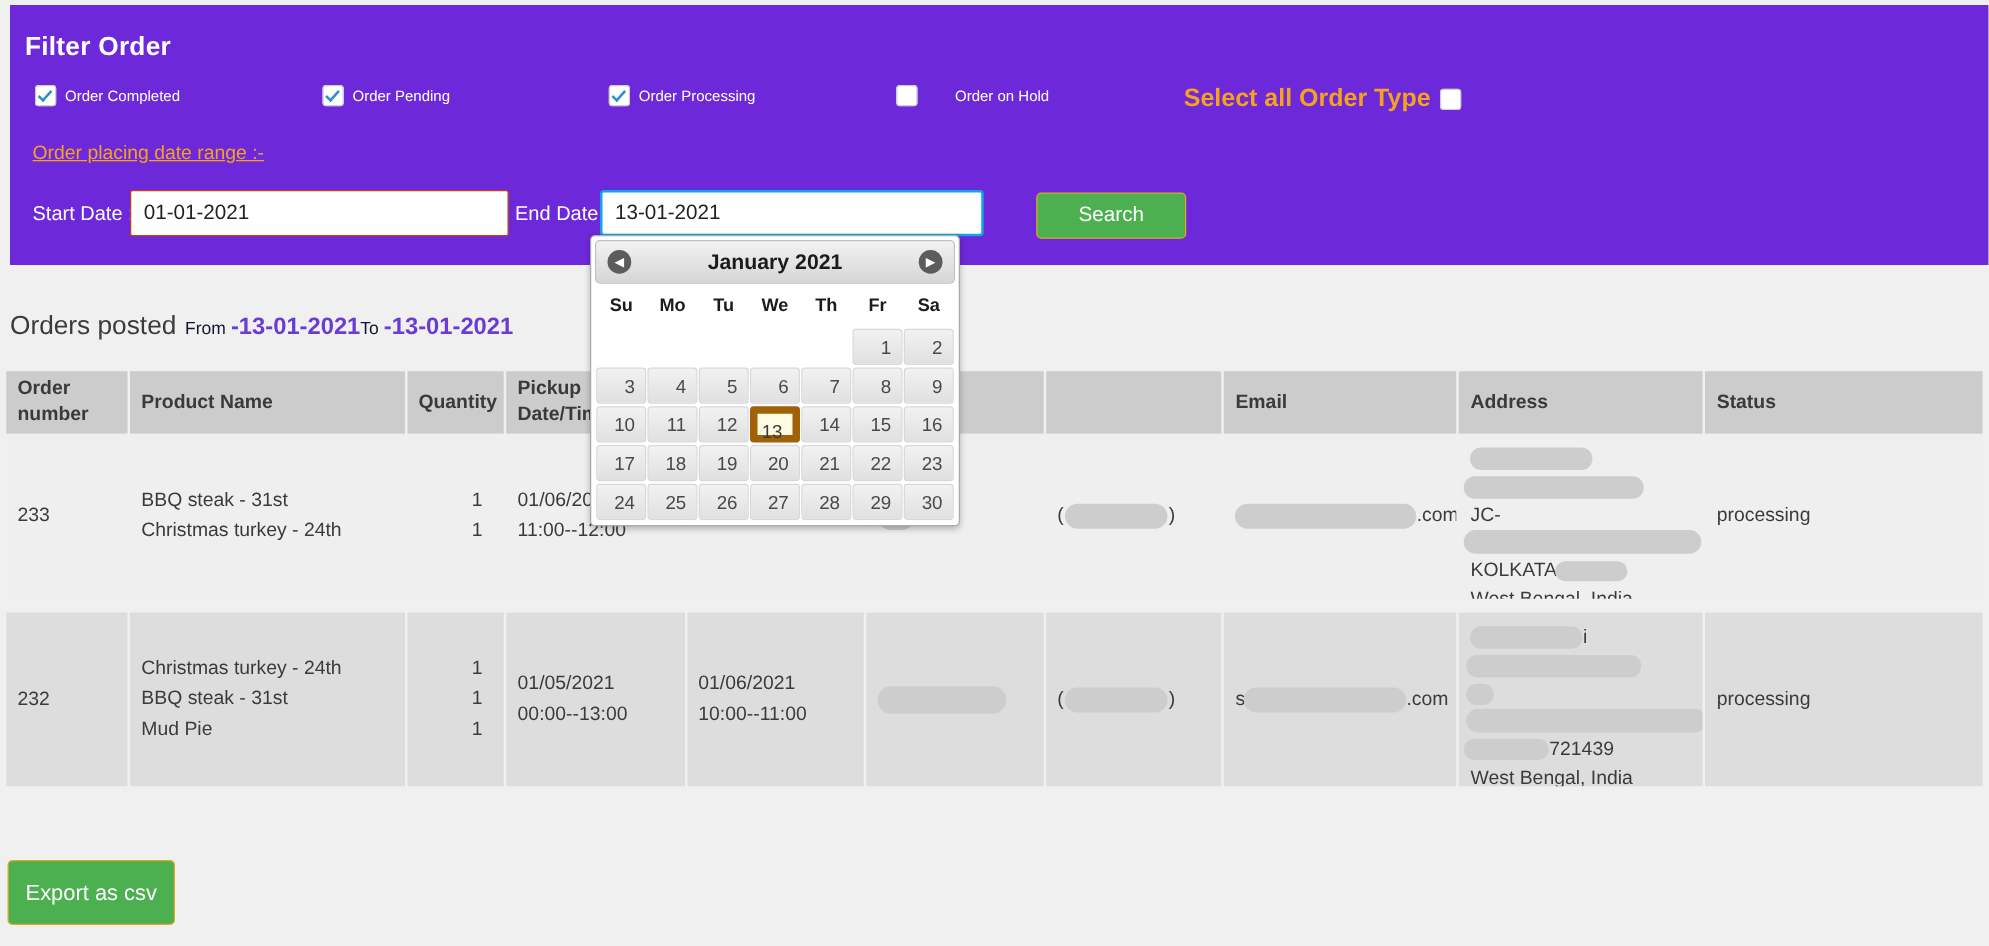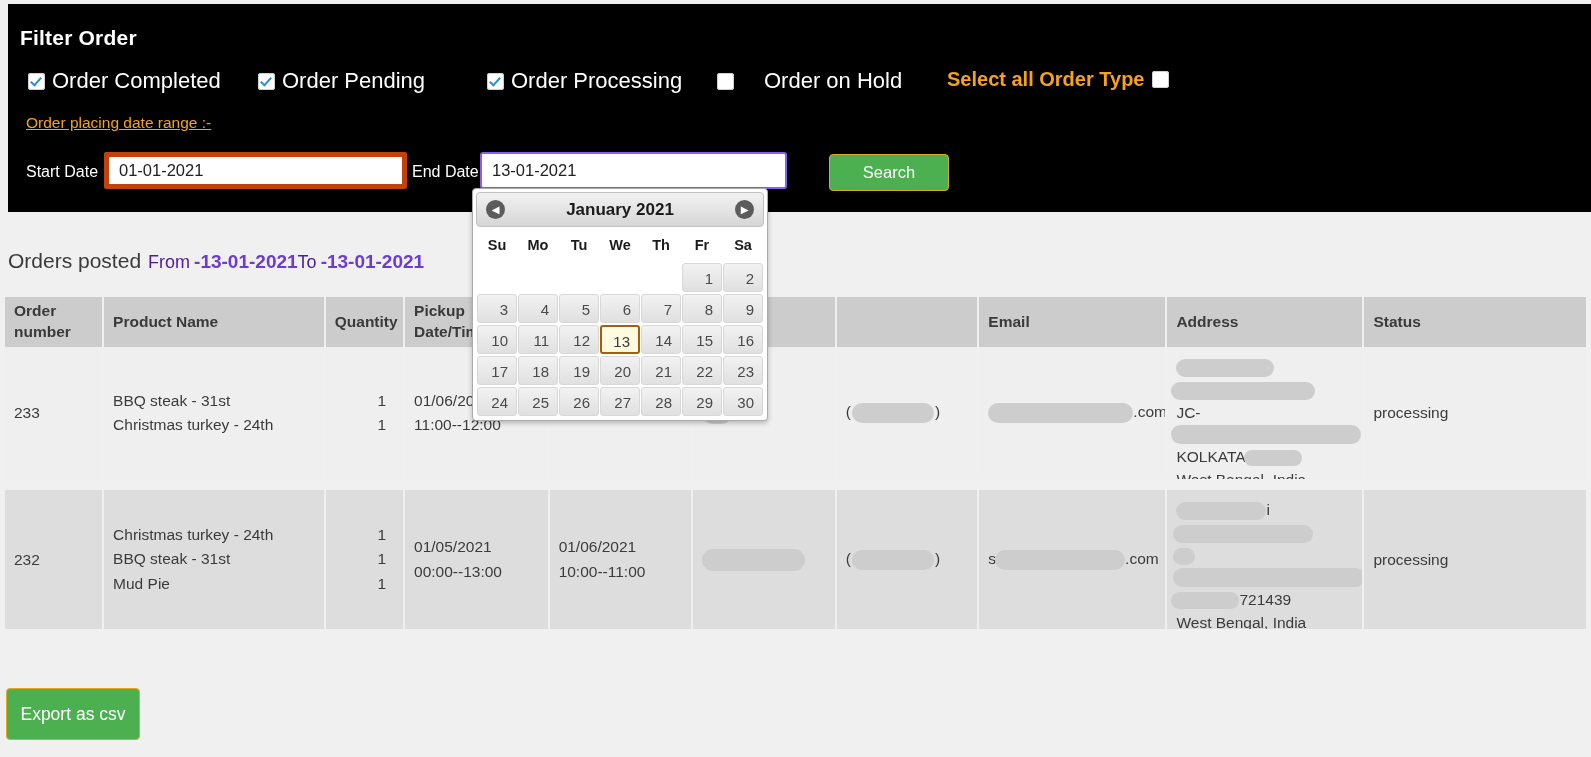--- a/index.html
+++ b/index.html
@@ -16,21 +16,21 @@
     overflow: hidden;
   }
 
   
   .filter-panel {
     position: absolute;
     left: 8px;
     top: 4px;
     width: 1583px;
     height: 208px;
-    background: #000000;
+    background: #6d28d9;
     box-sizing: border-box;
   }
   .filter-title {
     position: absolute;
     left: 12px;
     top: 22px;
     color: #ffffff;
     font-size: 21px;
     font-weight: bold;
     letter-spacing: .2px;
@@ -64,21 +64,21 @@
     left: 5px;
     top: 2px;
     width: 4px;
     height: 9px;
     border: solid #2d8fd0;
     border-width: 0 2.6px 2.6px 0;
     transform: rotate(42deg);
   }
   .cb-label {
     color: #ffffff;
-    font-size: 22px;
+    font-size: 12px;
   }
   .cb-label.accent {
     color: #f5a21e;
     font-weight: bold;
     font-size: 20px;
     text-align: right;
   }
 
   .range-label {
     position: absolute;
@@ -102,30 +102,30 @@
     color: #ffffff;
     font-size: 16px;
     top: 11px;
   }
   .date-input {
     position: absolute;
     top: 0;
     height: 37px;
     box-sizing: border-box;
     background: #ffffff;
-    border: 5px solid #c2410c;
+    border: 1px solid #c2410c;
     border-radius: 2px;
     font-family: "Liberation Sans", sans-serif;
     font-size: 16.5px;
     color: #222222;
     padding: 0 10px;
     outline: none;
   }
   .date-input.focused {
-    border: 2px solid #8b5cf6;
+    border: 2px solid #0ea5e9;
     border-radius: 3px;
   }
   .search-btn {
     position: absolute;
     left: 821px;
     top: 150px;
     width: 120px;
     height: 37px;
     background: #4caf50;
     border: 1px solid #e0a91f;
@@ -137,21 +137,21 @@
   }
 
   
   .orders-head {
     position: absolute;
     left: 8px;
     top: 249px;
     white-space: nowrap;
   }
   .oh-main { font-size: 21px; color: #3b3b3b; }
-  .oh-small { font-size: 18px; color: #4c1d95; }
+  .oh-small { font-size: 14px; color: #0f172a; }
   .oh-date { font-size: 19px; color: #6a3cd1; font-weight: bold; }
 
   
   .tbl {
     position: absolute;
     left: 5px;
     top: 297px;
     width: 1581px;
   }
   .tbl-row { display: flex; }
@@ -302,21 +302,21 @@
     box-sizing: border-box;
     font-size: 15px;
     color: #4a4a4a;
     background: linear-gradient(#f2f2f2, #e0e0e0);
     border: 1px solid #d8d8d8;
     border-radius: 3px;
     cursor: pointer;
   }
   .dp-day.today {
     background: #fffbe0;
-    border: 2px solid #a16207;
+    border: 6px solid #a16207;
     color: #3a3a3a;
   }
   .dp-empty { background: transparent; }
 </style>
 </head>
 <body>
 
 <div id="page">
 
   <div class="filter-panel">

